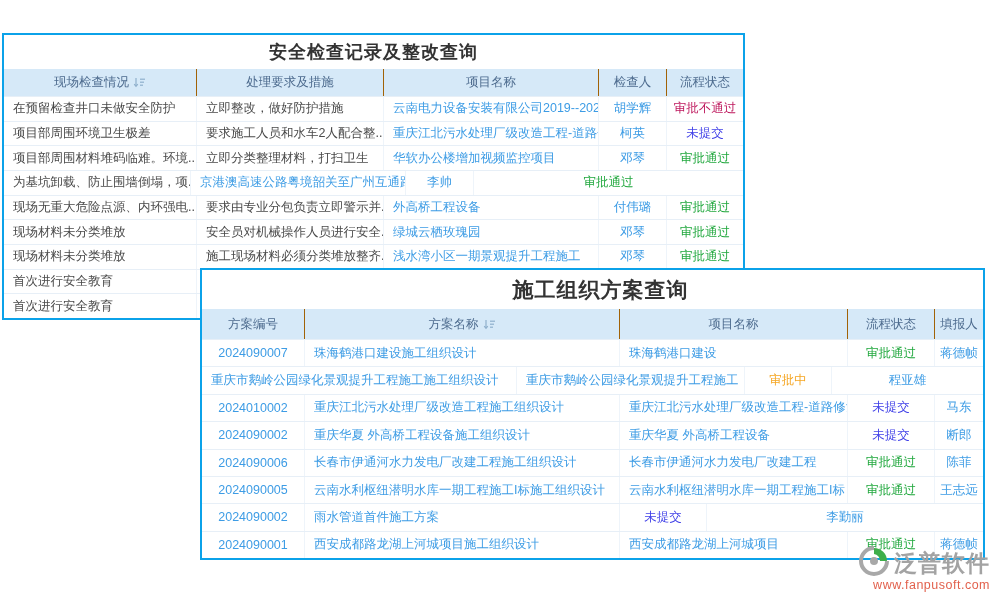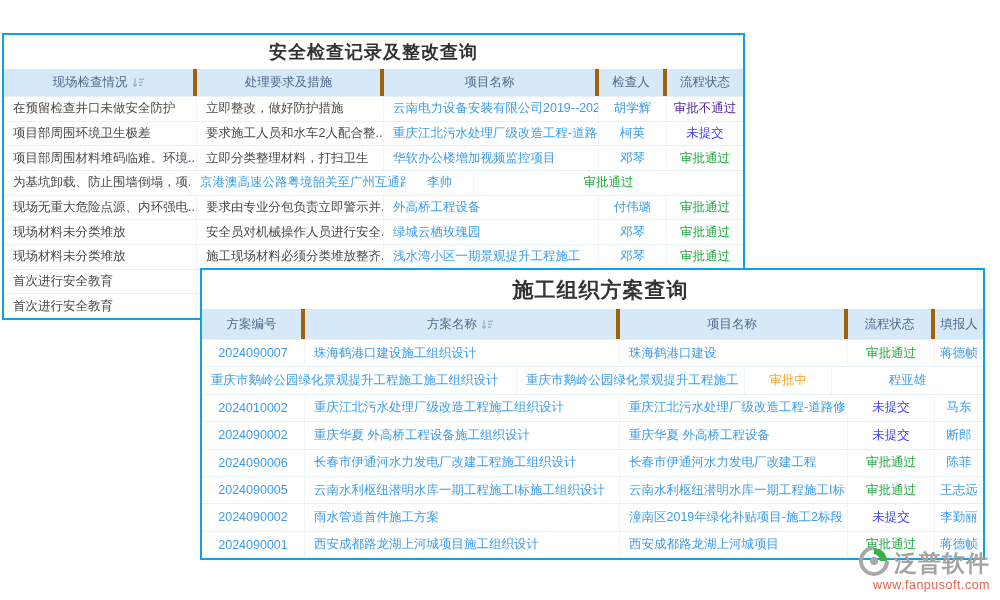--- a/index.html
+++ b/index.html
@@ -14,38 +14,38 @@
 
   .panel-title { display:flex; align-items:center; justify-content:center;
                  font-weight:bold; color:#333; letter-spacing:1px; }
   .p1 .panel-title { height:34px; font-size:18px; }
   .p2 .panel-title { height:39px; font-size:21px;margin-left:16px; }
 
   .thead { display:flex; background:#d6e9f8; color:#4d6b8e; font-size:12.5px; flex-shrink:0; }
   .p1 .thead { height:27px; }
   .p2 .thead { height:30px; }
   .th { display:flex; align-items:center; justify-content:center; gap:4px;
-        border-right:4px solid #a16207; overflow:hidden; white-space:nowrap; }
+        border-right:1px solid #a16207; overflow:hidden; white-space:nowrap; }
   .th:last-child { border-right:none; }
 
   .tbody { flex:1; display:flex; flex-direction:column; }
   .tr { flex:1; display:flex; border-top:1px solid #e7eff7; background:#fff; }
   .td { display:flex; align-items:center; padding:0 9px; overflow:hidden;
         white-space:nowrap; font-size:12.5px; color:#4a4a4a;
         border-right:1px solid #eef4fa; }
   .td:last-child { border-right:none; }
   .td.center { justify-content:center; padding:0 2px; }
 
   .p1 .c1 { width:193px; } .p1 .c2 { width:187px; } .p1 .c3 { width:215px; }
   .p1 .c4 { width:68px;text-align:right; }  .p1 .c5 { flex:1; }
   .p2 .c1 { width:103px; }  .p2 .c2 { width:315px; } .p2 .c3 { width:228px; }
   .p2 .c4 { width:87px; }  .p2 .c5 { flex:1; }
 
   .link { color:#3d9ce5; }
-  .st-pass { color:#21a83e; } .st-fail { color:#4c1d95; }
+  .st-pass { color:#21a83e; } .st-fail { color:#be185d; }
   .st-pending { color:#f5a623;text-align:right; } .st-new { color:#4343e8; }
 
   .sort-icon { display:inline-flex; }
 
   .watermark { position:absolute; right:10px; bottom:8px; z-index:3;
                display:flex; flex-direction:column; align-items:flex-end; }
   .wm-row { display:flex; align-items:center; gap:5px; }
   .wm-brand { font-size:23px; font-weight:bold; color:#a3a3a3; letter-spacing:1px; }
   .wm-url { font-size:12.5px; color:#e2614d; letter-spacing:0.5px; margin-top:-2px; }
 </style>
@@ -205,21 +205,20 @@
       <div class="tr">
         <div class="td c1 center link">2024090005</div>
         <div class="td c2 link">云南水利枢纽潜明水库一期工程施工I标施工组织设计</div>
         <div class="td c3 link">云南水利枢纽潜明水库一期工程施工I标</div>
         <div class="td c4 center st-pass">审批通过</div>
         <div class="td c5 center link">王志远</div>
       </div>
       <div class="tr">
         <div class="td c1 center link">2024090002</div>
         <div class="td c2 link">雨水管道首件施工方案</div>
-        <div class="td c3 link">潼南区2019年绿化补贴项目-施工2标段</div>
         <div class="td c4 center st-new">未提交</div>
         <div class="td c5 center link">李勤丽</div>
       </div>
       <div class="tr">
         <div class="td c1 center link">2024090001</div>
         <div class="td c2 link">西安成都路龙湖上河城项目施工组织设计</div>
         <div class="td c3 link">西安成都路龙湖上河城项目</div>
         <div class="td c4 center st-pass">审批通过</div>
         <div class="td c5 center link">蒋德帧</div>
       </div>

